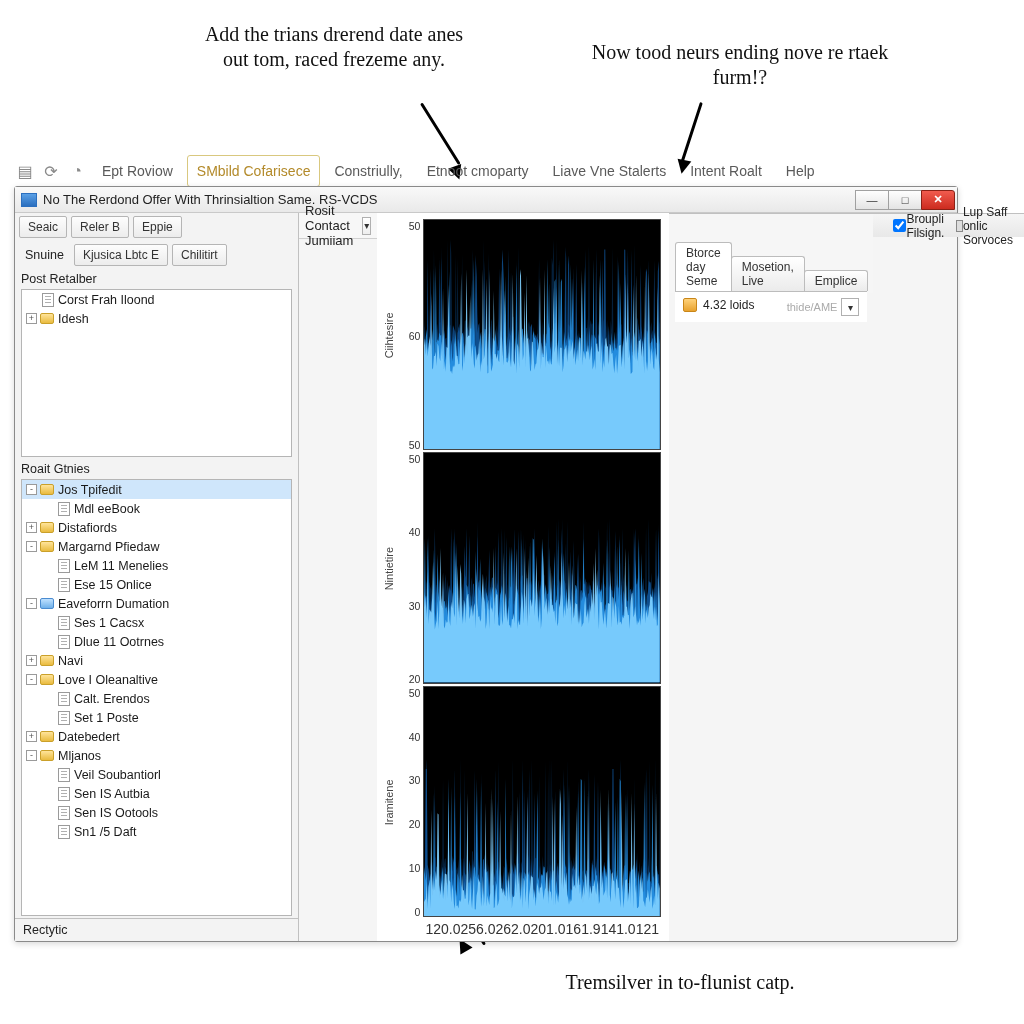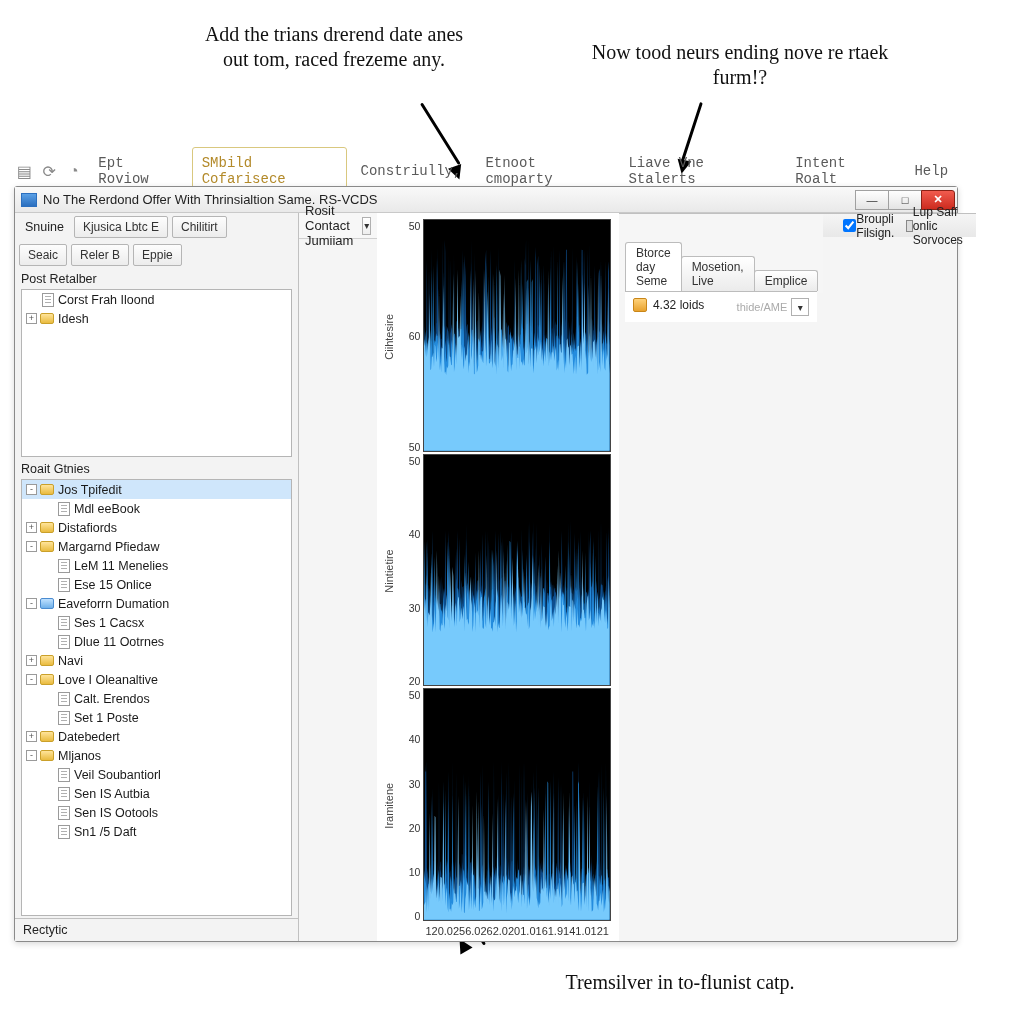--- a/index.html
+++ b/index.html
@@ -57,21 +57,20 @@
   .appbar .icon-slot {
     width: 22px; height: 22px;
     display: inline-flex; align-items: center; justify-content: center;
     color: #8a8a8a;
     font-size: 16px;
   }
   .appbar-item {
     padding: 3px 10px;
     border-radius: 3px;
     color: #5a5a5a;
-    font-family: Liberation Mono, monospace;
   }
   .appbar-item.active {
     background: #fff;
     border: 1px solid #d9c87f;
     color: #b38a2a;
     padding: 7px 9px;
   }
 
   
   .window {
@@ -275,21 +274,21 @@
     flex: 1;
     background: #000;
     position: relative;
     overflow: hidden;
     margin-bottom: 2px;
     border: 1px solid #444;
   }
   .plot svg { width: 100%; height: 100%; display: block; }
   .xticks {
     display: flex; justify-content: space-between;
-    font-size: 11px; color: #333;
+    font-size: 14px; color: #333;
     padding: 2px 2px 0 44px;
   }
 
   
   .bottom-section {
     height: 80px;
     border-top: 1px solid #c0c0c0;
     display: flex; flex-direction: column;
     background: #f6f6f6;
   }
@@ -395,28 +394,28 @@
       <div class="tb-btn">―</div>
       <div class="tb-btn">□</div>
       <div class="tb-btn close">✕</div>
     </div>
   </div>
 
   <div class="content">
 
     <div class="sidebar">
       <div class="sb-row">
+        <span class="sb-btn">Seaic</span>
+        <span class="sb-btn">Reler B</span>
+        <span class="sb-btn">Eppie</span>
+      </div>
+      <div class="sb-row">
         <span class="sb-label" style="padding-top:4px">Snuine</span>
         <span class="sb-btn">Kjusica Lbtc E</span>
         <span class="sb-btn">Chilitirt</span>
-      </div>
-      <div class="sb-row">
-        <span class="sb-btn">Seaic</span>
-        <span class="sb-btn">Reler B</span>
-        <span class="sb-btn">Eppie</span>
       </div>
       <div class="sb-label">Post Retalber</div>
       <div class="sb-box top-tree" id="top-tree">
           <div class="tree-row">
             <span class="sp"></span>
             <span class="doc-icon"></span>
             <span>Corst Frah Iloond</span>
           </div>
           <div class="tree-row">
             <span class="toggle">+</span>

